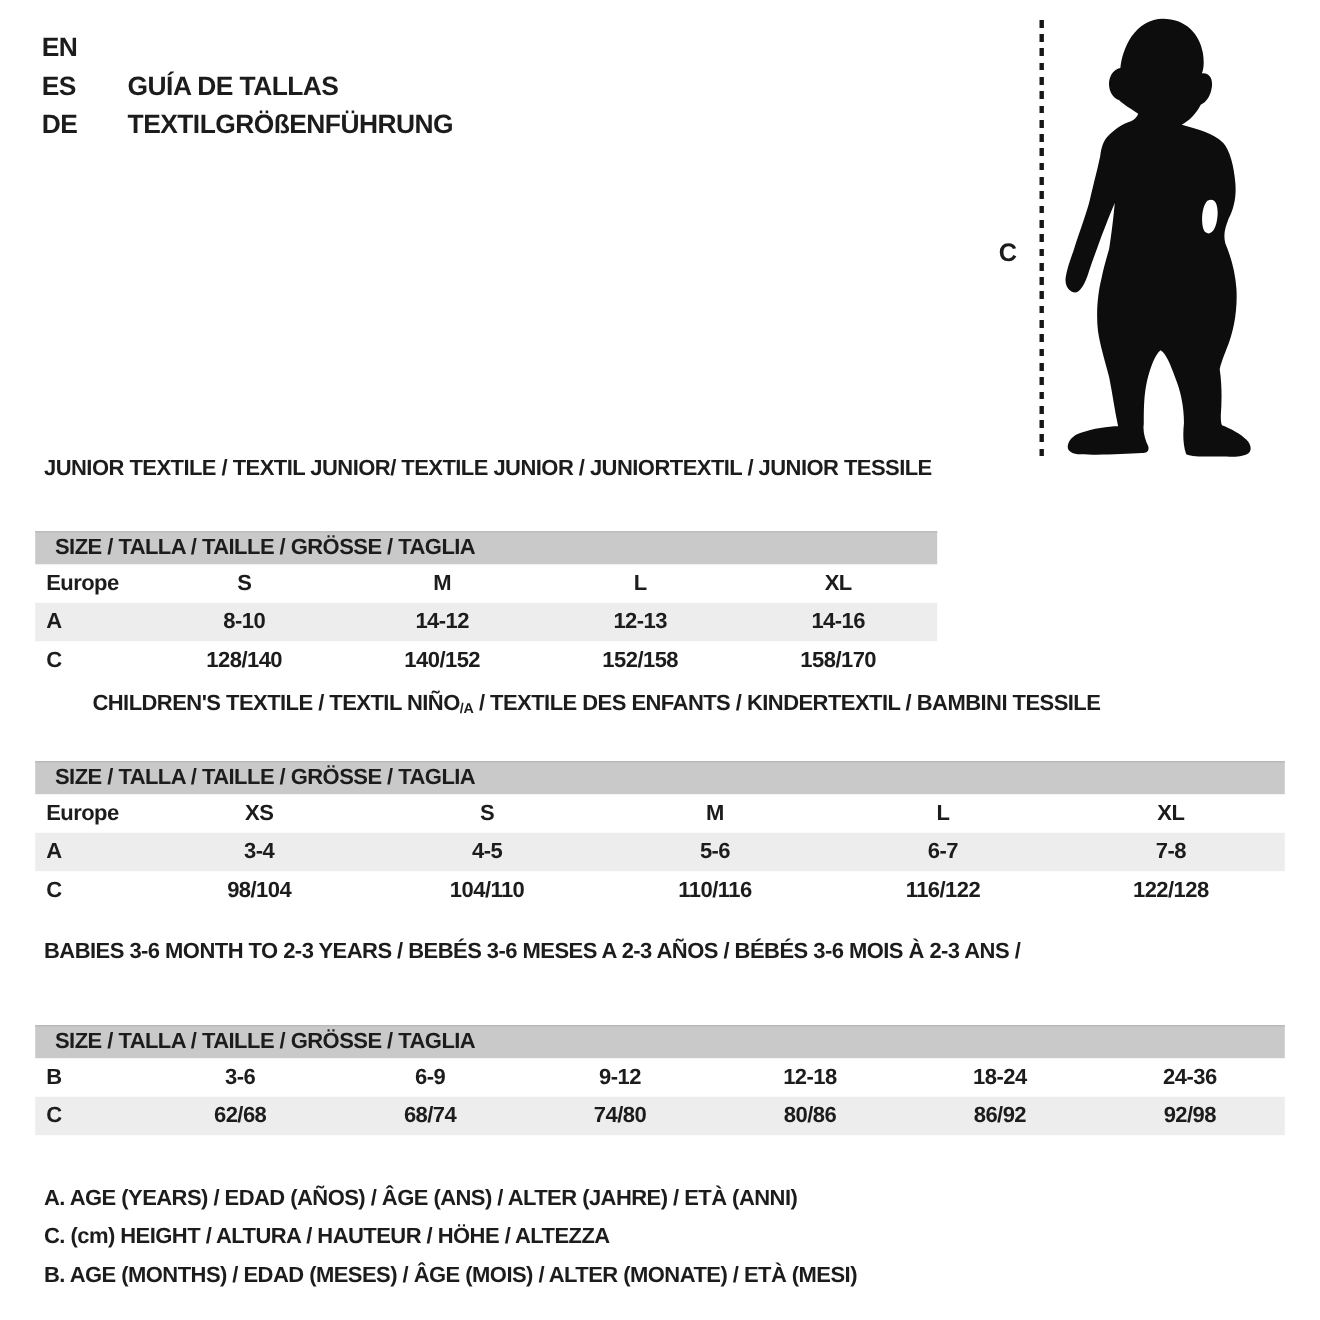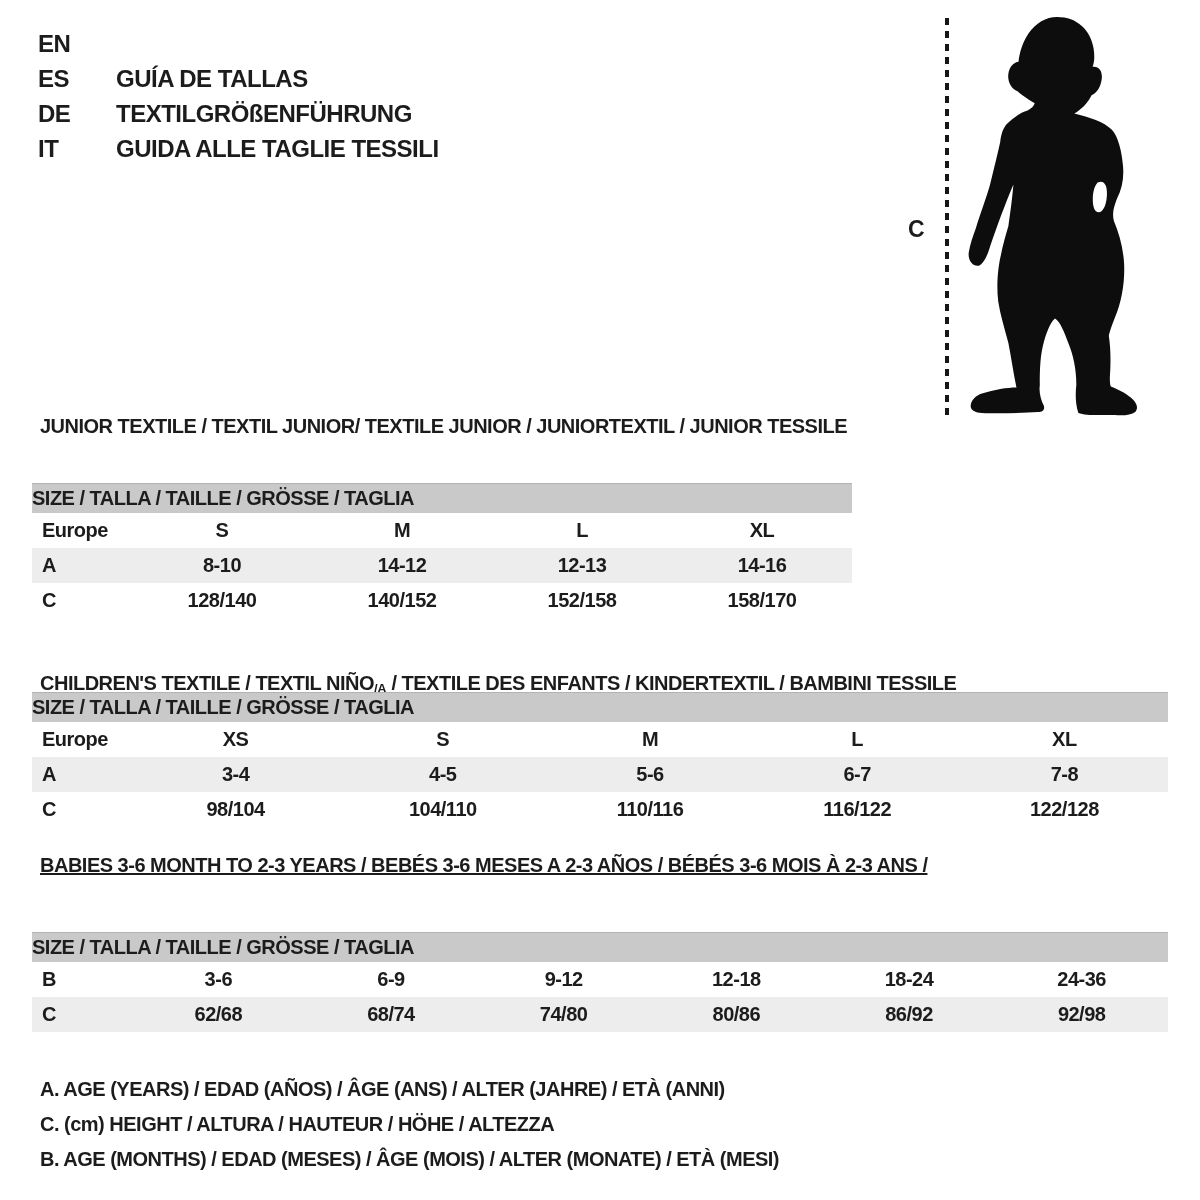--- a/index.html
+++ b/index.html
@@ -29,35 +29,35 @@
     position: absolute; left: 945px; top: 18px;
     width: 4px; height: 398px;
     background: repeating-linear-gradient(to bottom, #161616 0px, #161616 7px, transparent 7px, transparent 13px);
   }
   .measure-label { position: absolute; left: 908px; top: 216px; font-size: 23px; }
   .toddler-svg { position: absolute; left: 961px; top: 14px; width: 184px; height: 406px; }
 
   
   .section-title { position: absolute; left: 40px; font-size: 20px; white-space: nowrap; }
   .title-junior   { top: 415px; }
-  .title-children { top: 672px; }
-  .title-babies   { top: 848px; line-height: 35px; text-decoration: underline; }
+  .title-children { top: 628px; margin-left: 44px; }
+  .title-babies   { top: 848px; line-height: 35px; }
   .title-sub { font-size: 13px; position: relative; top: 3px; letter-spacing: -0.3px; }
 
   .tbl { position: absolute; left: 32px; }
   .tbl-junior   { top: 483px; width: 820px; }
   .tbl-children { top: 692px; width: 1136px; }
   .tbl-babies   { top: 932px; width: 1136px; }
 
   .tbl-header {
     height: 30px; box-sizing: border-box;
     background: #c9c9c9;
     border-top: 1px solid #b3b3b3;
     display: flex; align-items: center;
-    padding-left: 0;
+    padding-left: 18px;
     font-size: 20px;
   }
   .tbl-row { display: flex; height: 35px; align-items: center; font-size: 20px; justify-content: flex-end; }
   .tbl-row.shaded { background: #ededed; }
   .tbl-label { width: 100px; flex: 0 0 100px; padding-left: 10px; box-sizing: border-box; }
   .tbl-cell { flex: 1 1 0; text-align: center; }
 
   
   .legend { position: absolute; left: 40px; top: 1072px; font-size: 20px; text-align: center; }
   .legend-line { height: 35px; display: flex; align-items: center; white-space: nowrap; }
@@ -71,24 +71,20 @@
     <div class="lang-row">
       <span class="lang-code">EN</span>
     </div>
     <div class="lang-row">
       <span class="lang-code">ES</span>
       <span class="lang-title">GUÍA DE TALLAS</span>
     </div>
     <div class="lang-row">
       <span class="lang-code">DE</span>
       <span class="lang-title">TEXTILGRÖßENFÜHRUNG</span>
-    </div>
-    <div class="lang-row">
-      <span class="lang-code">IT</span>
-      <span class="lang-title">GUIDA ALLE TAGLIE TESSILI</span>
     </div>
   </div>
 
   <div class="measure-line"></div>
   <div class="measure-label">C</div>
   <svg class="toddler-svg" viewBox="0 0 180 400" xmlns="http://www.w3.org/2000/svg">
     <path fill="#0d0d0d" fill-rule="evenodd" d="
       M 94 3
       C 114 3 127 16 130 34
       C 131 41 131 47 129 52

